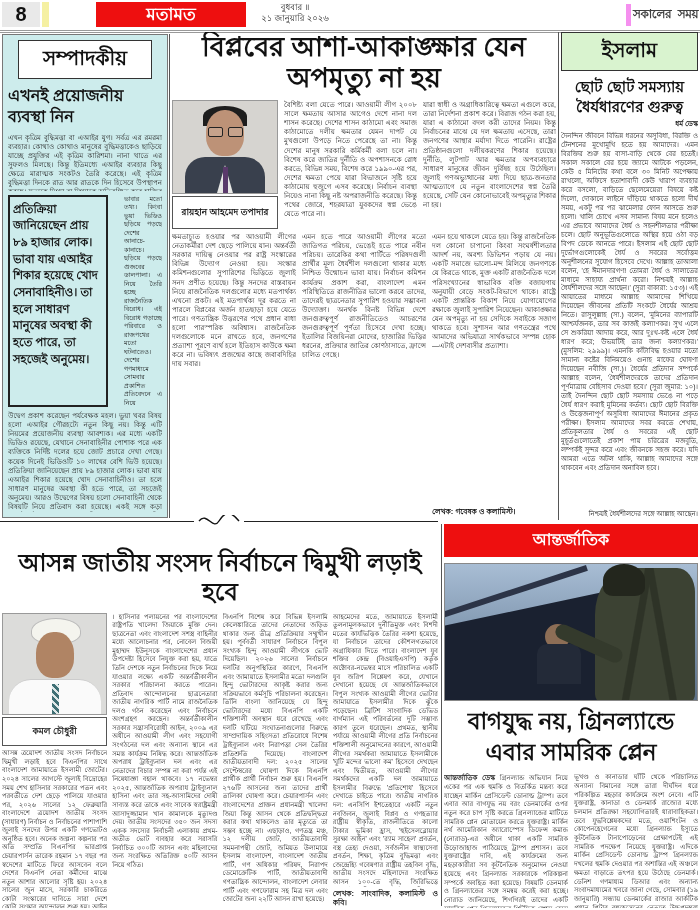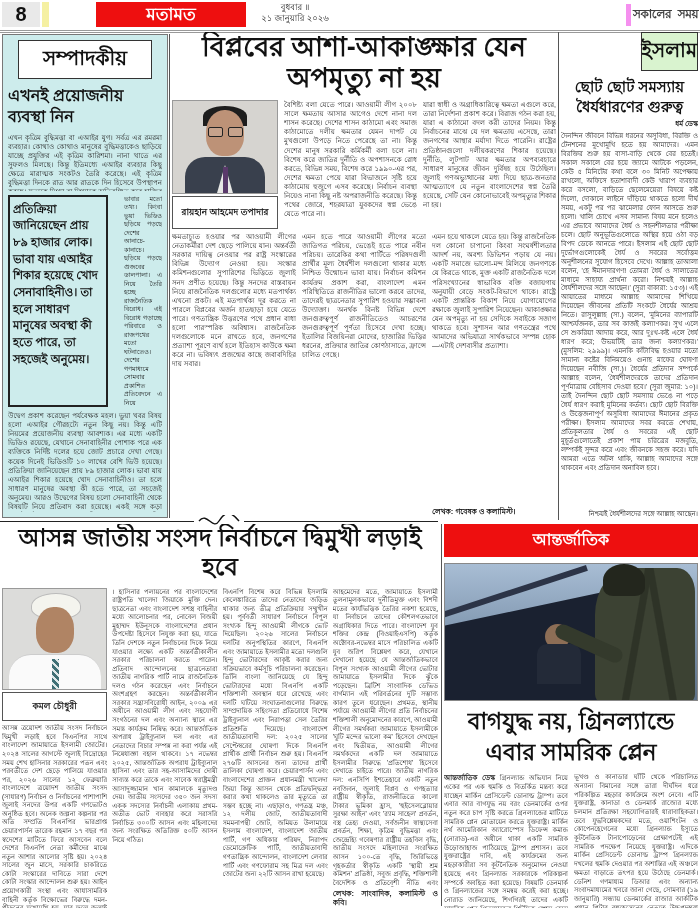--- a/index.html
+++ b/index.html
@@ -48,33 +48,33 @@
   
   .p1-hair{position:absolute;left:30px;top:5px;width:44px;height:20px;background:#1d1d1d;border-radius:50% 50% 0 0;}
   .p1-head{position:absolute;left:33px;top:9px;width:38px;height:46px;background:#bd9277;border-radius:48% 48% 42% 42%;}
   .p1-g1,.p1-g2{position:absolute;top:26px;width:13px;height:8px;border:1.5px solid #222;border-radius:2px;background:rgba(255,255,255,.15);}
   .p1-g1{left:35px;} .p1-g2{left:55px;}
   .p1-body{position:absolute;left:12px;bottom:0;width:80px;height:36px;background:#39404d;border-radius:20px 20px 0 0;}
   .p1-shirt{position:absolute;left:44px;bottom:0;width:16px;height:28px;background:#e8e8e6;
     clip-path:polygon(50% 0,100% 100%,0 100%);}
   .p1-tie{position:absolute;left:49.5px;bottom:0;width:5px;height:26px;background:#5a3a6b;}
   
-  .islam{position:absolute;left:561px;top:32px;width:137px;height:488px;display:flex;flex-direction:column;overflow:hidden;align-items:flex-end;}
+  .islam{position:absolute;left:561px;top:32px;width:137px;height:488px;display:flex;flex-direction:column;overflow:hidden;}
   .islam-header{border:1.5px solid #333;background:#d9f3cf;font-size:20px;font-weight:bold;text-align:center;padding:2px 0;}
   .islam-headline{font-size:15px;font-weight:bold;text-align:center;line-height:1.3;margin:6px 0 2px;}
   .islam-byline{font-size:7px;font-weight:bold;text-align:right;margin-bottom:2px;}
   .islam-body{flex:1;font-size:6.8px;line-height:1.32;text-align:justify;overflow:hidden;color:#222;}
   .islam-last{font-size:6.8px;text-align:right;margin-top:2px;}
   
   .divider{position:absolute;left:0;top:516px;width:438px;height:10px;display:flex;align-items:center;}
   .divider .ln{flex:1;height:1px;background:#222;}
   .divider svg{margin:0 4px;}
   
   .election{position:absolute;left:2px;top:524px;width:436px;height:384px;display:flex;flex-direction:column;overflow:hidden;}
-  .el-h{font-size:24px;font-weight:bold;text-align:center;line-height:1.2;}
+  .el-h{font-size:24px;font-weight:bold;text-align:center;line-height:1.2;margin-top:25px;}
   .el-row{display:flex;gap:5px;flex:1;margin-top:6px;overflow:hidden;}
   .el-col{flex:1;overflow:hidden;font-size:6.6px;line-height:1.3;text-align:justify;color:#222;display:flex;flex-direction:column;}
   .el-photobox{border:1px solid #999;background:#dcdcda;height:100px;position:relative;overflow:hidden;flex:none;}
   .p2-cap{position:absolute;left:28px;top:4px;width:48px;height:24px;background:#f4f4ee;border:1px solid #bbb;border-radius:50% 50% 40% 40%;}
   .p2-face{position:absolute;left:33px;top:18px;width:38px;height:46px;background:#b08464;border-radius:46% 46% 42% 42%;}
   .p2-body{position:absolute;left:6px;bottom:0;width:92px;height:34px;background:#fafafa;border-radius:22px 22px 0 0;border-top:1px solid #ccc;}
   .p2-tie{position:absolute;left:49px;bottom:0;width:7px;height:30px;
     background:repeating-linear-gradient(45deg,#3f6f74 0 3px,#dfe8e8 3px 5px);}
   .el-coltext{flex:1;overflow:hidden;margin-top:3px;}
   

